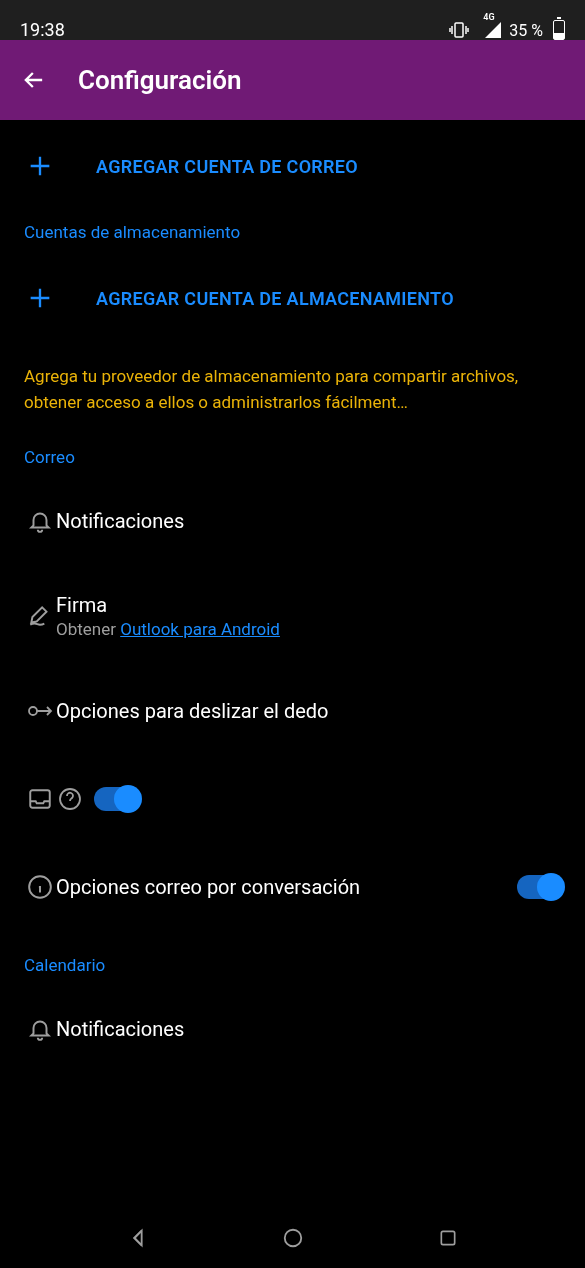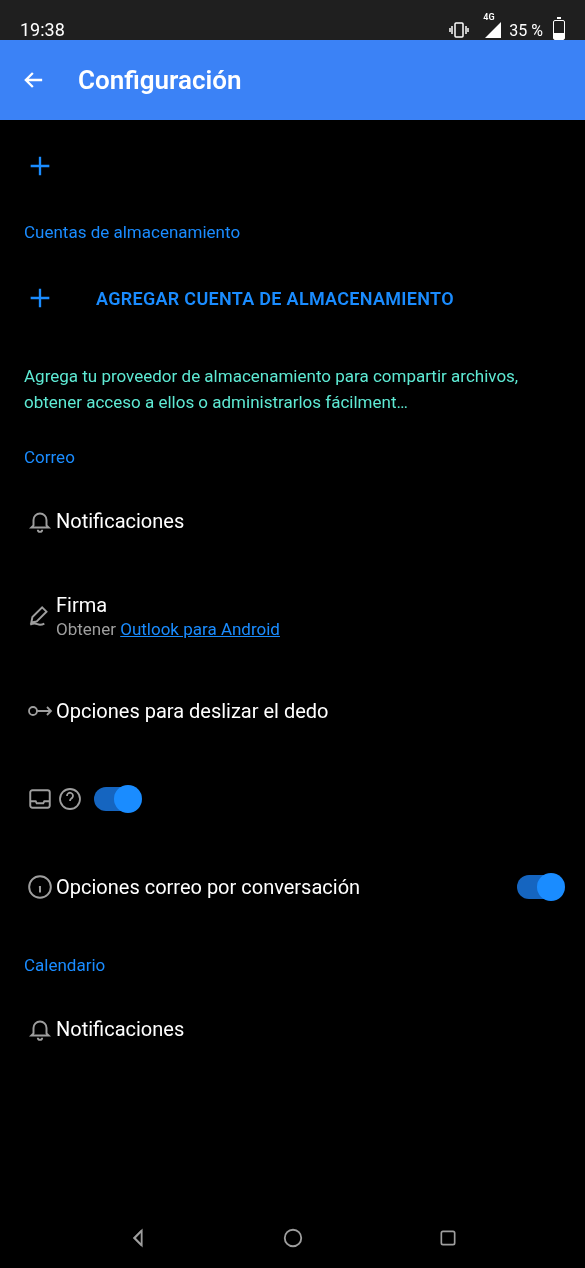--- a/index.html
+++ b/index.html
@@ -25,21 +25,21 @@
     align-items: center;
     gap: 8px;
     font-size: 16px;
   }
   .status-icon {
     display: inline-flex;
     align-items: center;
   }
   .app-bar {
     height: 80px;
-    background: #3b82f6;
+    background: #701a75;
     display: flex;
     align-items: center;
     padding: 0 20px;
     gap: 30px;
     text-align: right;
   }
   .back-arrow {
     width: 28px;
     height: 28px;
     display: flex;
@@ -72,21 +72,21 @@
     font-size: 18px;
     font-weight: 600;
     letter-spacing: 0.3px;
   }
   .section-header {
     color: #1a8cff;
     font-size: 17px;
     padding: 10px 12px 10px 24px;
   }
   .desc {
-    color: #5eead4;
+    color: #eab308;
     font-size: 17px;
     line-height: 1.5;
     padding: 20px 24px 22px 24px;
   }
   .setting-row {
     display: flex;
     align-items: center;
     padding: 28px 24px;
   }
   .setting-icon {
@@ -229,20 +229,21 @@
 </div>
 
 <div class="content">
 
   <div class="add-row">
     <div class="plus-icon">
       <svg width="28" height="28" viewBox="0 0 24 24" fill="none" stroke="#1a8cff" stroke-width="2">
         <path d="M12 4v16M4 12h16"></path>
       </svg>
     </div>
+    <div class="add-label">AGREGAR CUENTA DE CORREO</div>
   </div>
 
   <div class="section-header">Cuentas de almacenamiento</div>
 
   <div class="add-row">
     <div class="plus-icon">
       <svg width="28" height="28" viewBox="0 0 24 24" fill="none" stroke="#1a8cff" stroke-width="2">
         <path d="M12 4v16M4 12h16"></path>
       </svg>
     </div>

